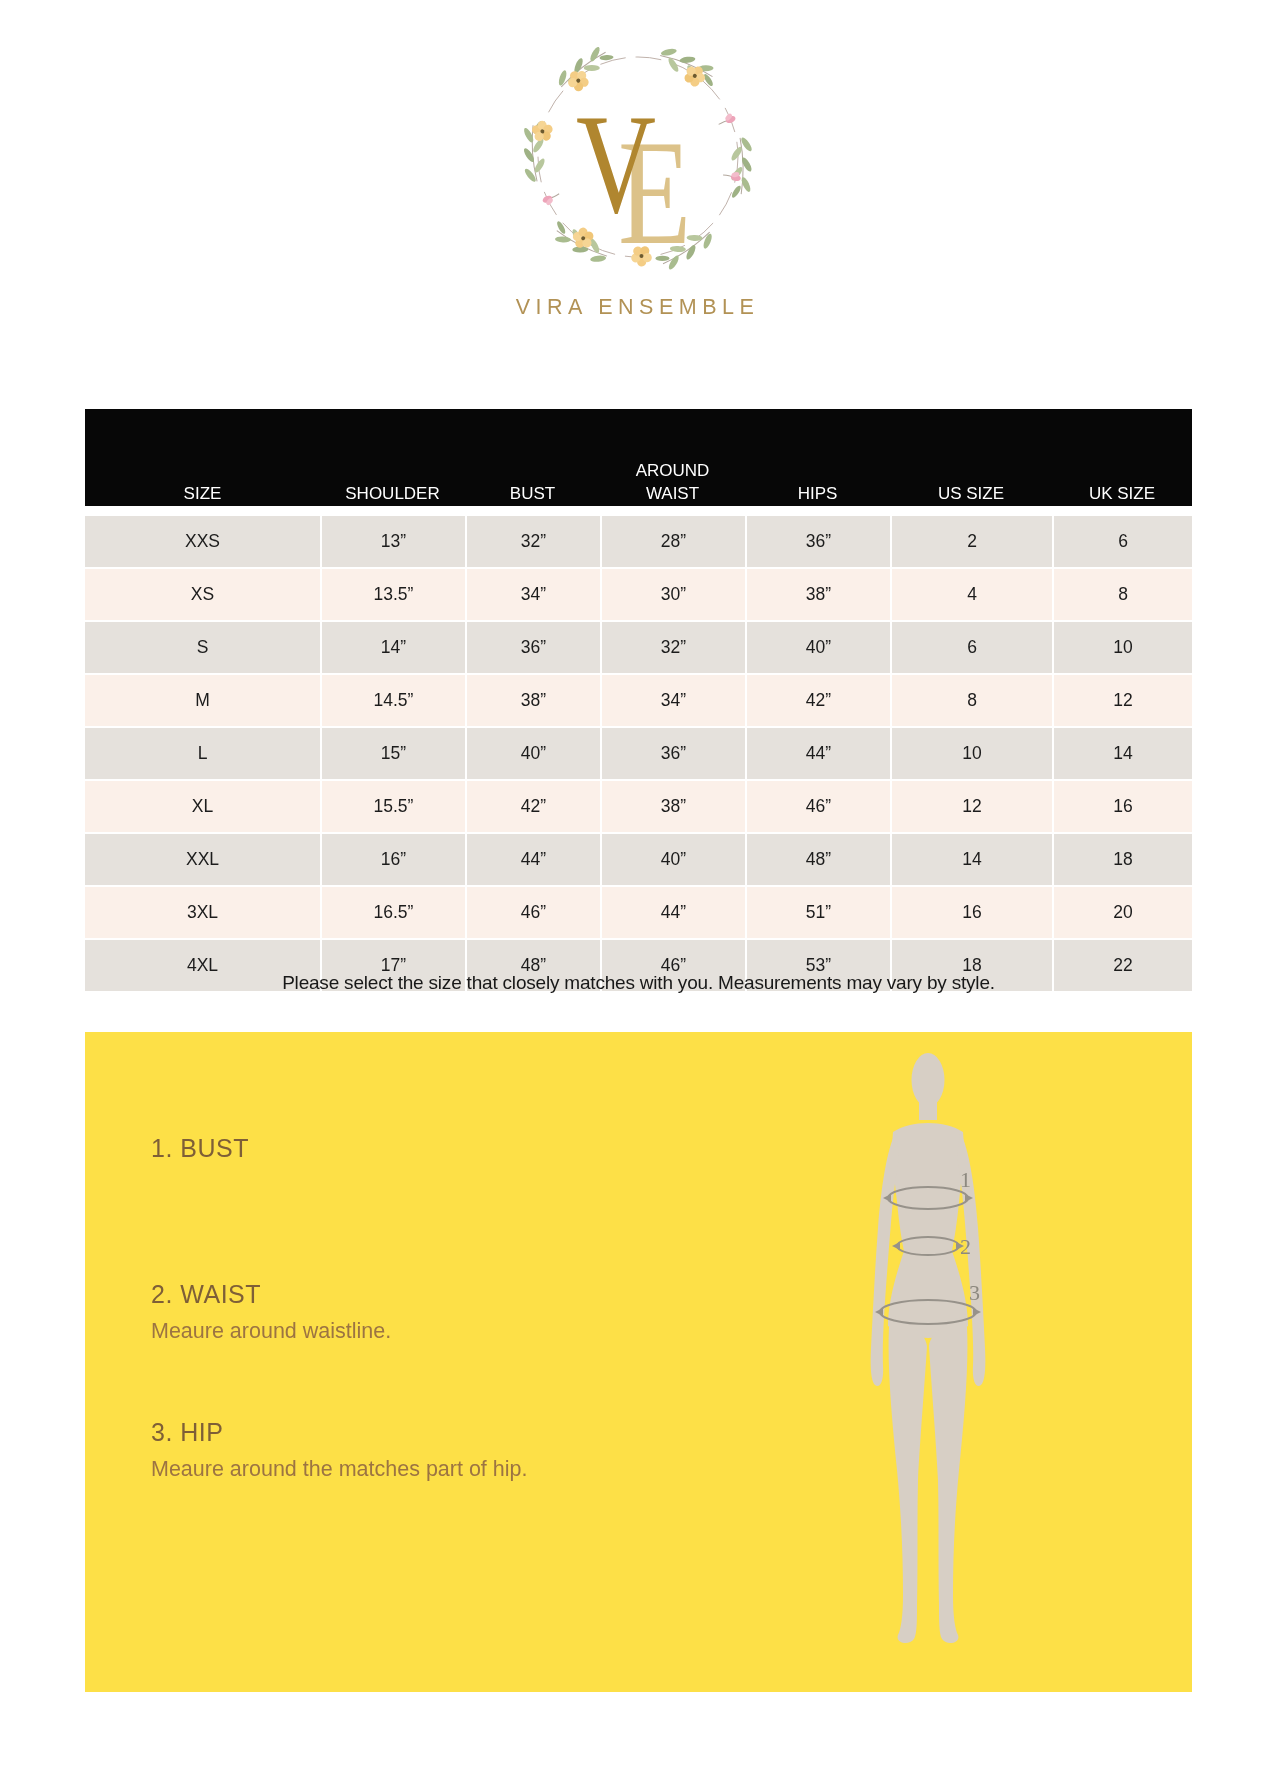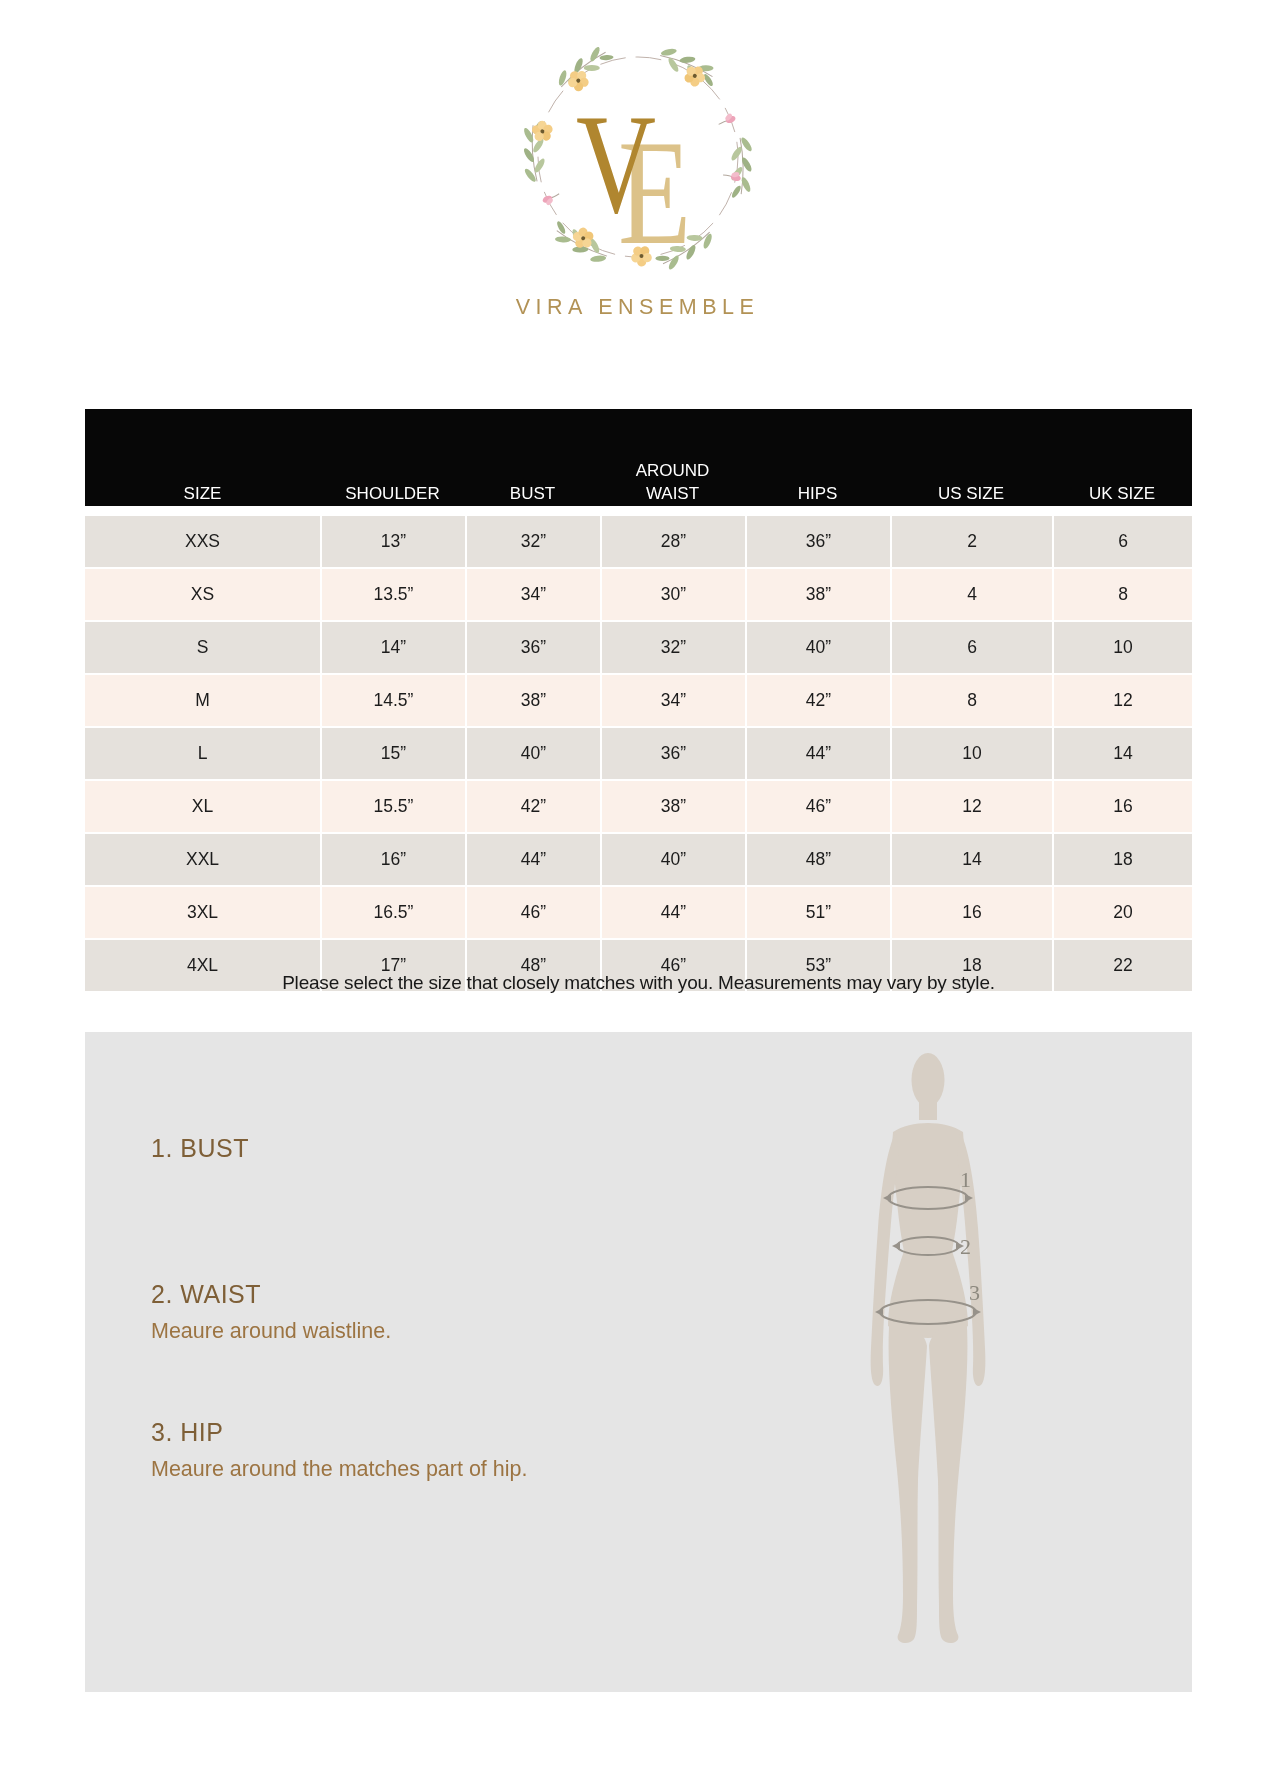--- a/index.html
+++ b/index.html
@@ -27,21 +27,21 @@
   .tr:nth-child(odd){background:#e5e1dc;}
   .tr:nth-child(even){background:#fbf0e9;}
   .td{display:flex;align-items:center;justify-content:center;font-size:17.5px;color:#1c1c1c;
       border-left:2px solid #ffffff;box-sizing:border-box;}
   .td:first-child{border-left:none;}
 
   .note{position:absolute;left:85px;top:972px;width:1107px;text-align:center;
         font-size:19px;color:#181818;letter-spacing:-0.2px;}
 
   
-  .guide{position:absolute;left:85px;top:1032px;width:1107px;height:660px;background:#e5e5e5;}
+  .guide{position:absolute;left:85px;top:1032px;width:1107px;height:660px;background:#fde047;}
   .gblock{position:absolute;left:66px;}
   .gblock h3{margin:0;font-size:25px;font-weight:normal;color:#7e5f37;letter-spacing:.5px;}
   .gblock p{margin:10px 0 0 0;font-size:21.5px;color:#9c7442;}
   .figure{position:absolute;left:748px;top:18px;}
   .fig-num{font-family:"Liberation Serif",serif;font-size:22px;fill:#8d897f;}
 </style>
 </head>
 <body>
 
 <div class="page">

